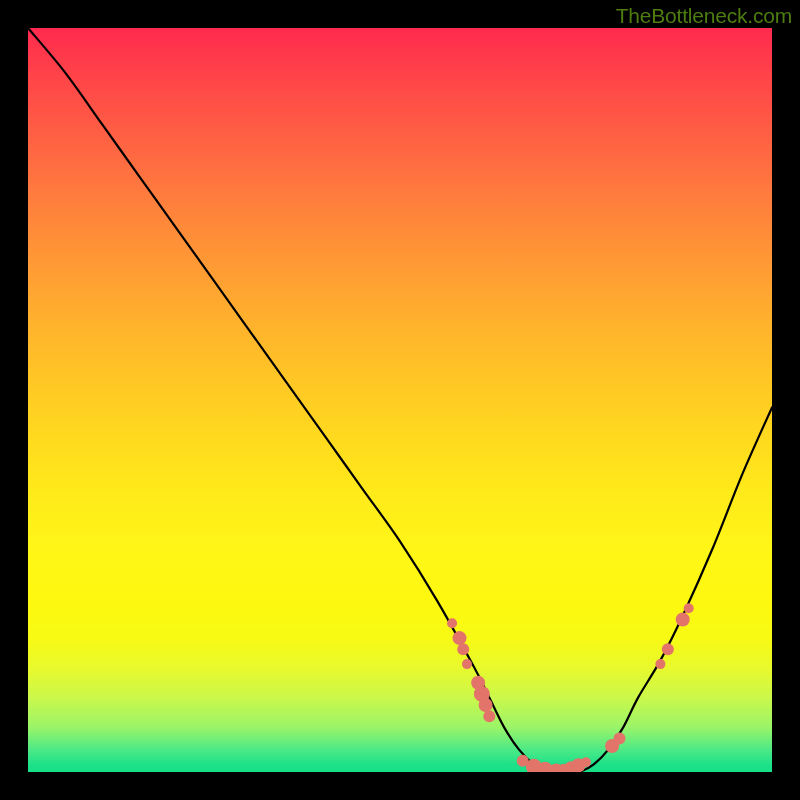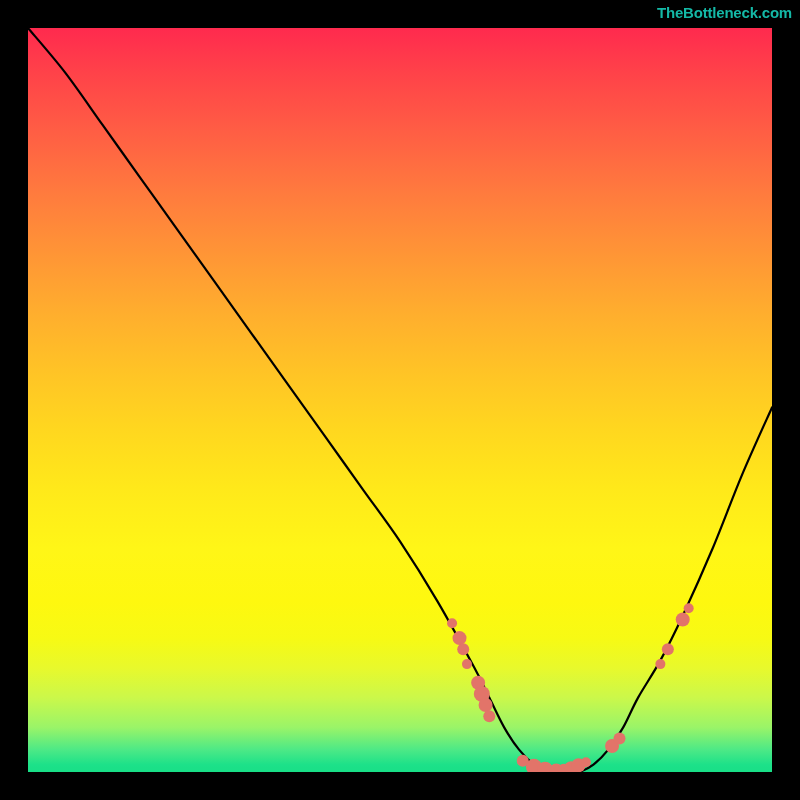--- a/index.html
+++ b/index.html
@@ -13,23 +13,23 @@
   .container {
     position: relative;
     width: 800px;
     height: 800px;
     background: #000;
   }
   .watermark {
     position: absolute;
     top: 4px;
     right: 8px;
-    color: #14b8a6;
-    font-size: 15px;
-    font-weight: 700;
+    color: #4d7c0f;
+    font-size: 21px;
+    font-weight: 400;
     z-index: 10;
     letter-spacing: -0.2px;
   }
   .plot-area {
     position: absolute;
     left: 28px;
     top: 28px;
     width: 744px;
     height: 744px;
     overflow: hidden;

